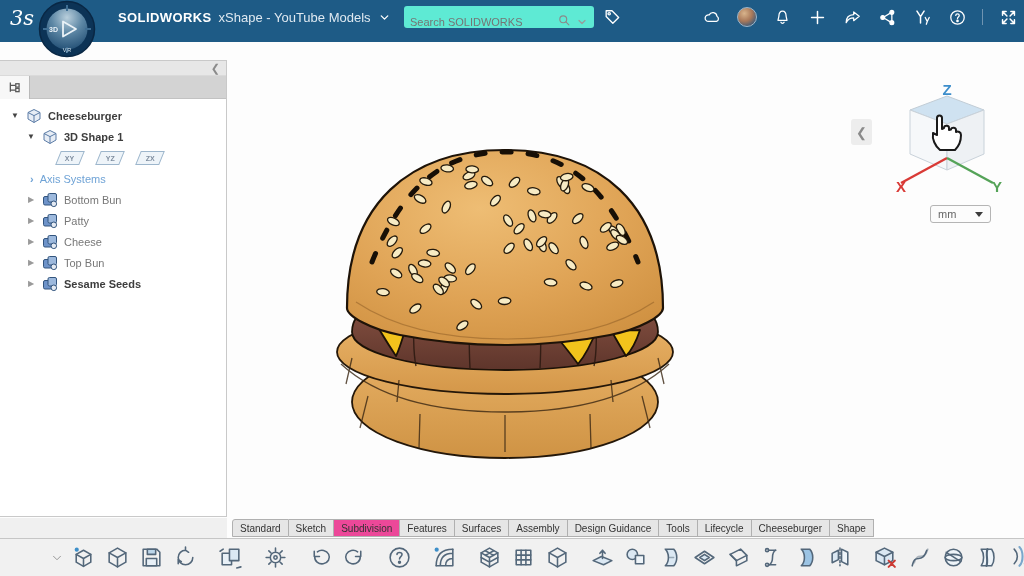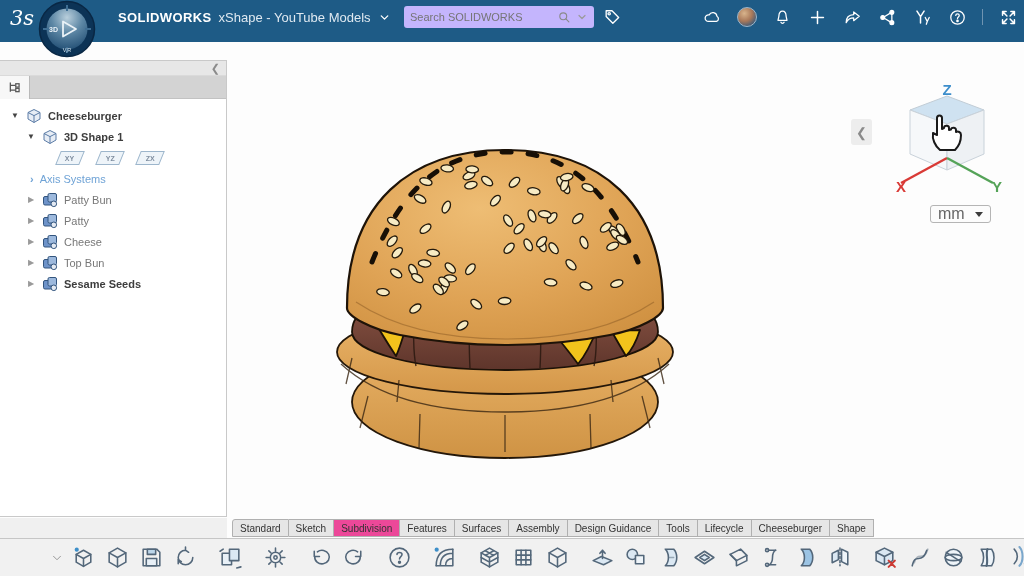--- a/index.html
+++ b/index.html
@@ -7,22 +7,22 @@
     font-family:"Liberation Sans", sans-serif; }
   #stage { position:relative; width:1024px; height:576px; background:#fdfdfd; }
 
   
   .topbar { position:absolute; left:0; top:0; width:1024px; height:42px; background:#1e5b86; z-index:4; }
   .logo3ds { position:absolute; left:8px; top:2px; width:30px; height:30px; }
   .compass { position:absolute; left:38px; top:0px; width:58px; height:58px; z-index:6; }
   .titleblock { position:absolute; left:118px; top:0; height:34px; display:flex; align-items:center; gap:7px; z-index:5;}
   .brand { color:#fff; font-weight:bold; font-size:13px; letter-spacing:.4px; }
   .apptitle { color:#dfe9f1; font-size:13px; }
-  .searchbar { position:absolute; left:404px; top:6px; width:190px; height:22px; background:#c4b5fd; border-radius:3px;
-    display:flex; align-items:center; padding:0 6px; gap:4px; z-index:5; }
+  .searchbar { position:absolute; left:404px; top:6px; width:190px; height:22px; background:#5eead4; border-radius:3px;
+    display:flex; align-items:flex-end; padding:0 6px; gap:4px; z-index:5; }
   .searchbar input { flex:1; border:none; outline:none; font-size:11px; color:#555; background:transparent;
     font-family:"Liberation Sans", sans-serif; min-width:0; }
   .tb-right { position:absolute; right:6px; top:0; height:34px; display:flex; align-items:center; gap:15px; z-index:5; }
   .tb-ic { width:20px; height:20px; display:flex; align-items:center; justify-content:center; cursor:pointer; }
   .tb-ic svg { width:19px; height:19px; stroke:#fff; fill:none; stroke-width:1.6; stroke-linecap:round; stroke-linejoin:round; }
   .avatar { width:20px; height:20px; border-radius:50%;
     background:radial-gradient(circle at 35% 30%, #d8b48c 0%, #a9795a 45%, #4e5f74 75%, #32445a 100%);
     border:1px solid #9db6c9; }
   .tb-sep { width:1px; height:16px; background:#6f94b1; }
   .tagicon { position:absolute; left:602px; top:7px; width:20px; height:20px; z-index:5; }
@@ -55,21 +55,21 @@
   .plane span { transform:skewX(22deg); font-size:7px; color:#7f8ea0; font-weight:bold; }
 
   
   .vp-collapse { position:absolute; left:851px; top:119px; width:21px; height:26px; background:#ededed;
     border-radius:3px; display:flex; align-items:center; justify-content:center; color:#8a8a8a; font-size:13px;
     cursor:pointer; z-index:3; }
   .viewcube { position:absolute; left:889px; top:84px; width:116px; height:120px; z-index:2; }
   .handcursor { position:absolute; left:927px; top:108px; width:38px; height:46px; z-index:3; pointer-events:none; }
   .unitsdd { position:absolute; left:930px; top:205px; width:61px; height:18px; background:#fcfcfc;
     border:1px solid #b5b5b5; border-radius:3px; display:flex; align-items:center; padding:0 7px; z-index:3; cursor:pointer; }
-  .unitsdd .uval { font-size:16px; color:#666;text-align:center; }
+  .unitsdd .uval { font-size:11px; color:#666;text-align:center; }
   .unitsdd .caret { margin-left:auto; width:0; height:0; border-left:4px solid transparent;
     border-right:4px solid transparent; border-top:5px solid #3c3c3c; }
 
   
   .model { position:absolute; left:227px; top:34px; width:797px; height:484px; z-index:1; }
 
   
   .ribbon { position:absolute; left:232px; top:519px; height:18px; display:flex; z-index:3; }
   .rtab { height:18px; padding:0 7px; display:flex; align-items:center; font-size:10px; color:#333;
     background:#e6e6e6; border:1px solid #b0b0b0; border-left:none; cursor:pointer; white-space:nowrap; }
@@ -406,21 +406,21 @@
       </div>
       <div class="trow" style="padding-left:30px">
         <span class="chevblue">›</span>
         <span class="tlabel link">Axis Systems</span>
       </div>
       <div class="trow" style="padding-left:26px">
         <span class="exp closed">▶</span>
         <svg class="ticon16" viewBox="0 0 16 16">
             <use href="#s-body16"></use>
           </svg>
-        <span class="tlabel">Patty Bun</span>
+        <span class="tlabel">Bottom Bun</span>
       </div>
       <div class="trow" style="padding-left:26px">
         <span class="exp closed">▶</span>
         <svg class="ticon16" viewBox="0 0 16 16">
             <use href="#s-body16"></use>
           </svg>
         <span class="tlabel">Patty</span>
       </div>
       <div class="trow" style="padding-left:26px">
         <span class="exp closed">▶</span>

